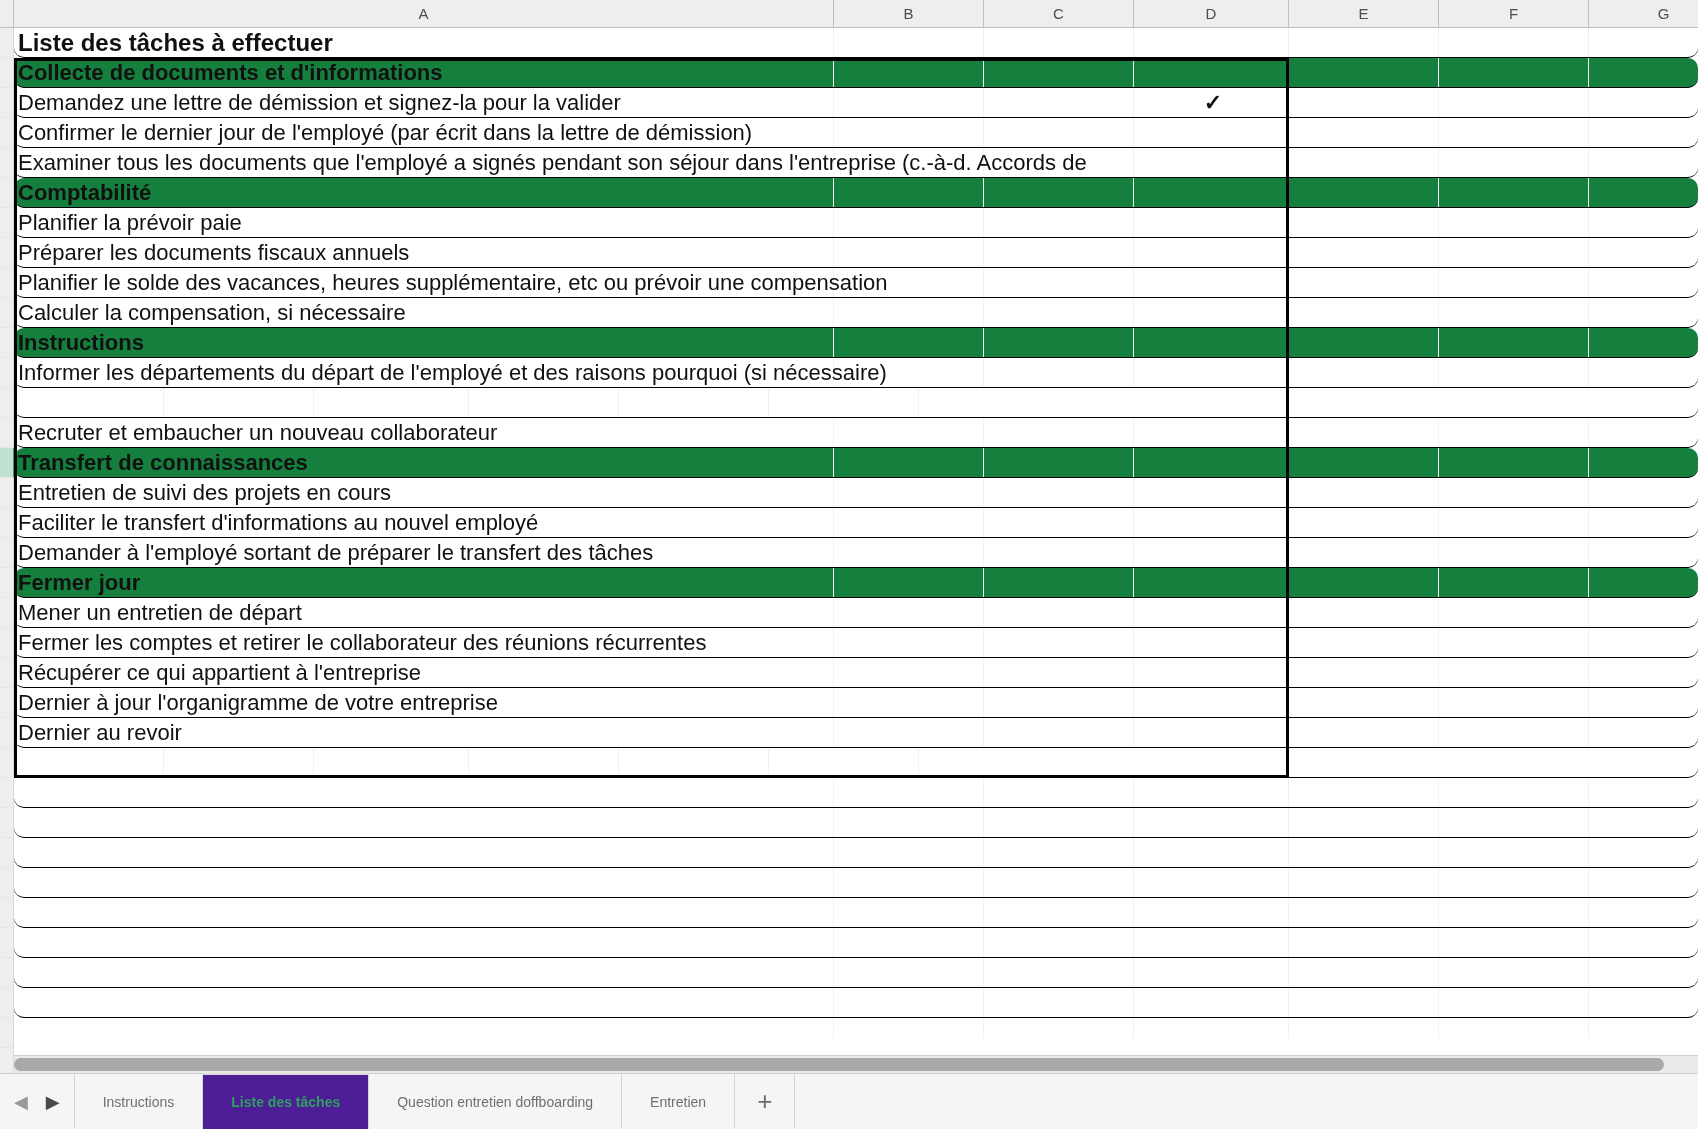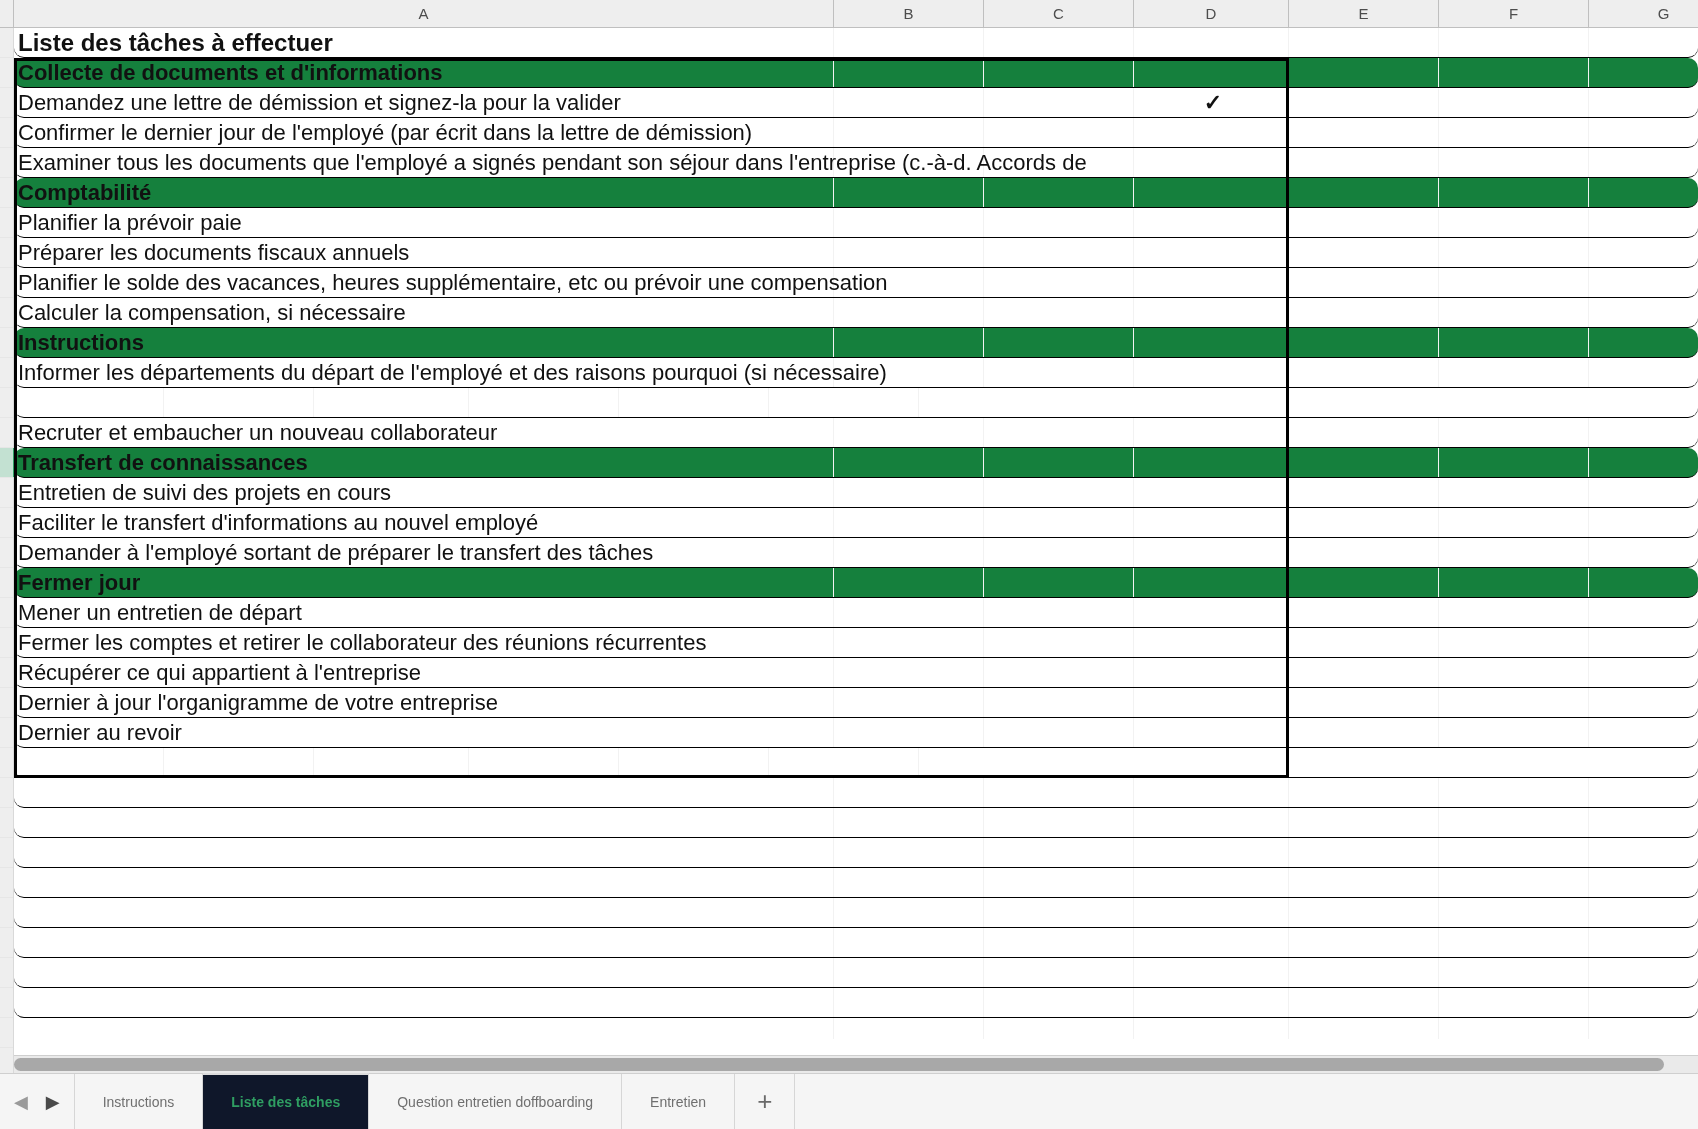--- a/index.html
+++ b/index.html
@@ -158,21 +158,21 @@
   .tab {
     display: flex;
     align-items: center;
     padding: 0 28px;
     font-size: 14px;
     color: #6f6f6f;
     border-right: 1px solid #d6d6d6;
     cursor: pointer;
   }
   .tab.active {
-    background: #0f172a;
+    background: #4c1d95;
     color: #2f9e62;
     font-weight: 600;
     border-top: 2px solid #dcdcdc;
     margin-top: -1px;
   }
   .tab.add {
     padding: 0 22px;
     font-size: 26px;
     color: #6a6a6a;
   }

